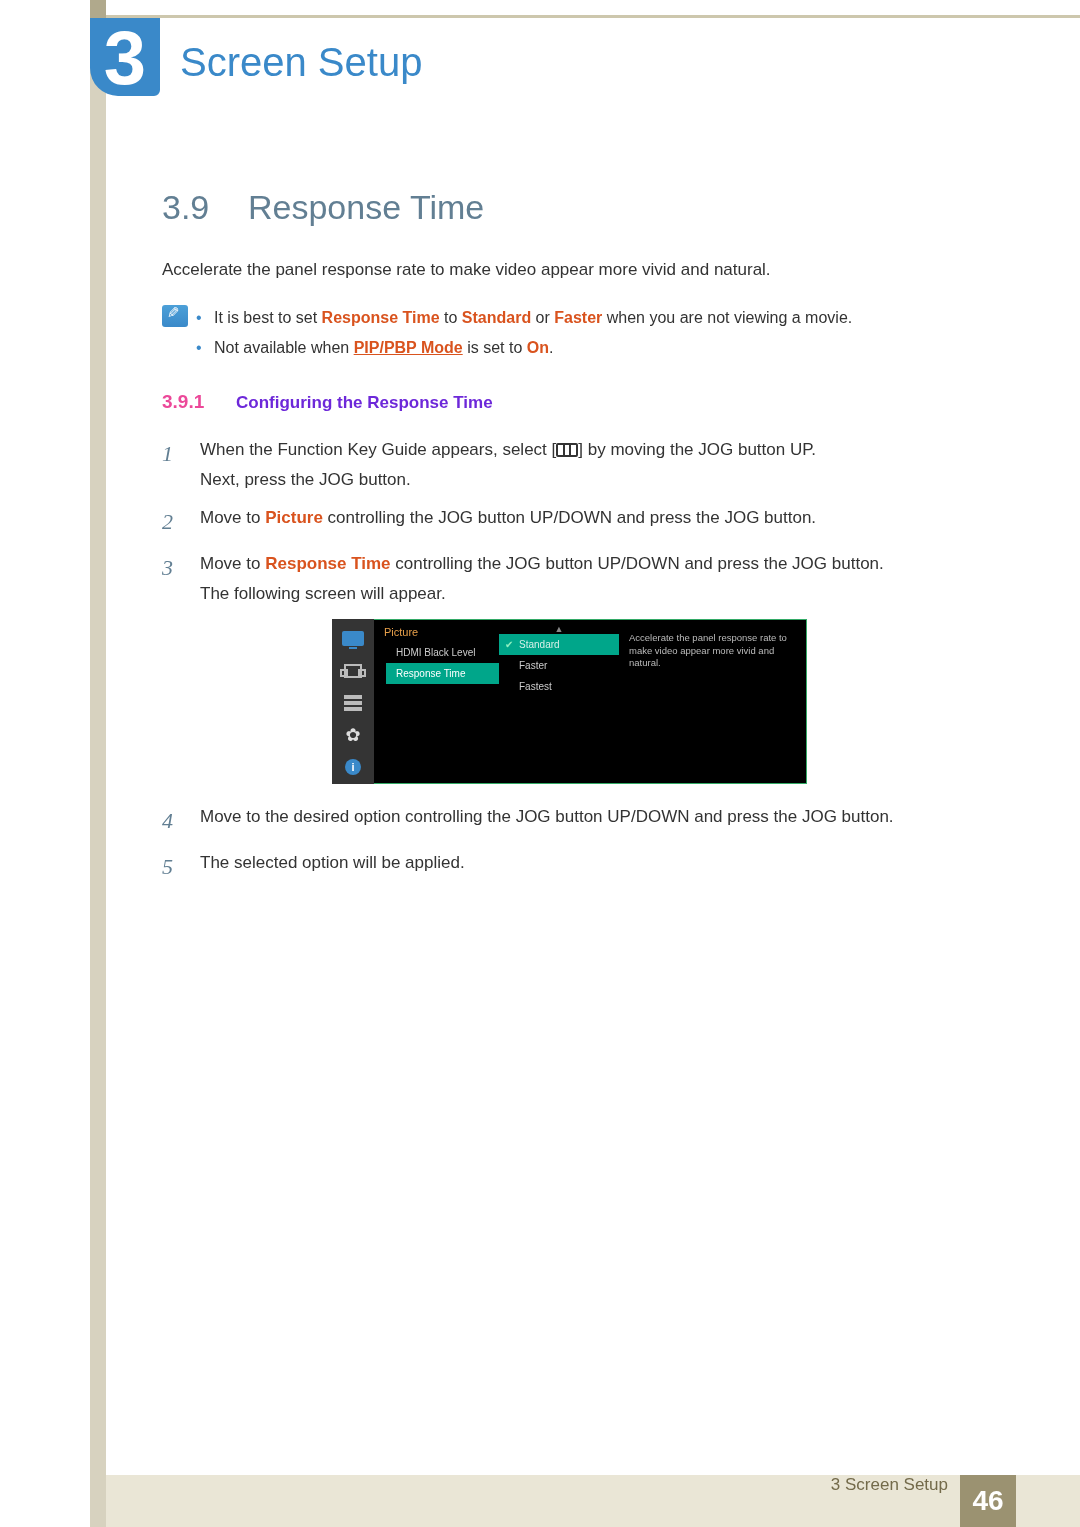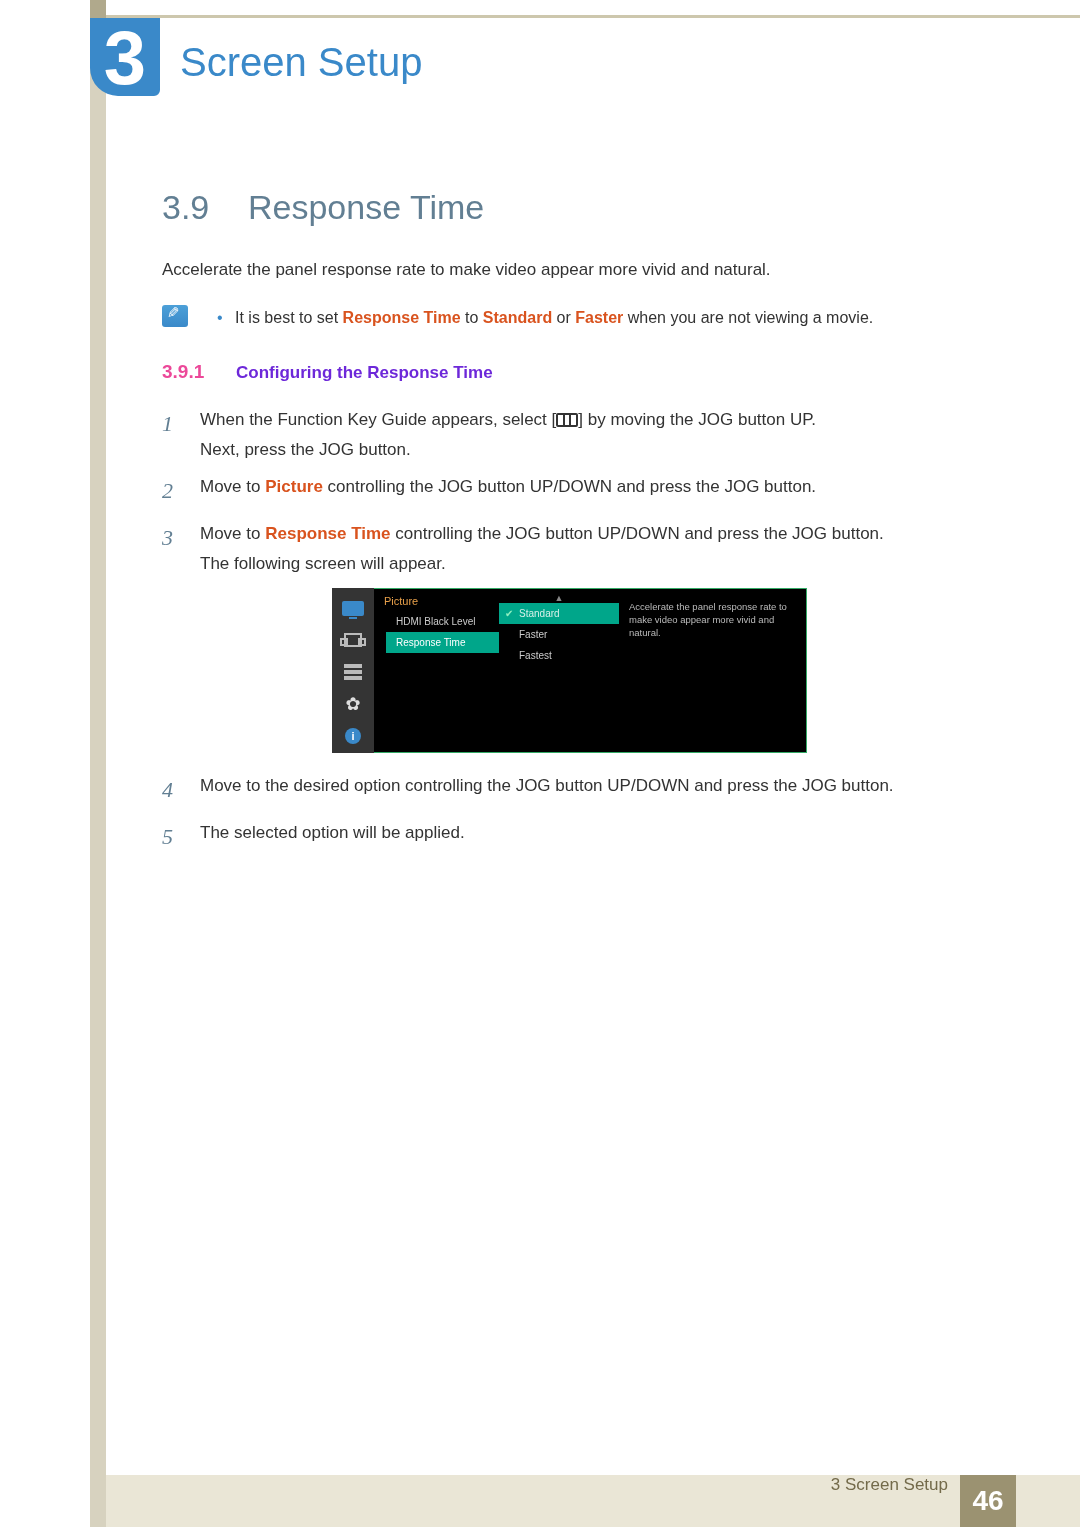--- a/index.html
+++ b/index.html
@@ -72,21 +72,21 @@
     font-weight: normal;
   }
   .intro {
     font-size: 17px;
     color: #333;
     margin-bottom: 20px;
     line-height: 1.5;
   }
   .note-block {
     display: flex;
-    gap: 29px;
+    gap: 8px;
     margin-bottom: 28px;
   }
   .note-icon {
     width: 26px; height: 22px;
     background: linear-gradient(#4ca0d8,#3a89c9);
     border-radius: 3px;
     position: relative;
     flex-shrink: 0;
     margin-top: 2px;
   }
@@ -299,20 +299,23 @@
     <div class="sec-title">Response Time</div>
   </div>
 
   <p class="intro">Accelerate the panel response rate to make video appear more vivid and natural.</p>
 
   <div class="note-block">
     <div class="note-icon"></div>
     <ul class="note-list">
       <li>
         <span>It is best to set </span><span class="hl">Response Time</span><span> to </span><span class="hl">Standard</span><span> or </span><span class="hl">Faster</span><span> when you are not viewing a movie.</span>
+      </li>
+      <li>
+        <span>Not available when </span><span class="hl-link">PIP/PBP Mode</span><span> is set to </span><span class="hl">On</span><span>.</span>
       </li>
     </ul>
   </div>
 
   <div class="subsec-row">
     <div class="subsec-num">3.9.1</div>
     <div class="subsec-title">Configuring the Response Time</div>
   </div>
 
   <ol class="steps">

